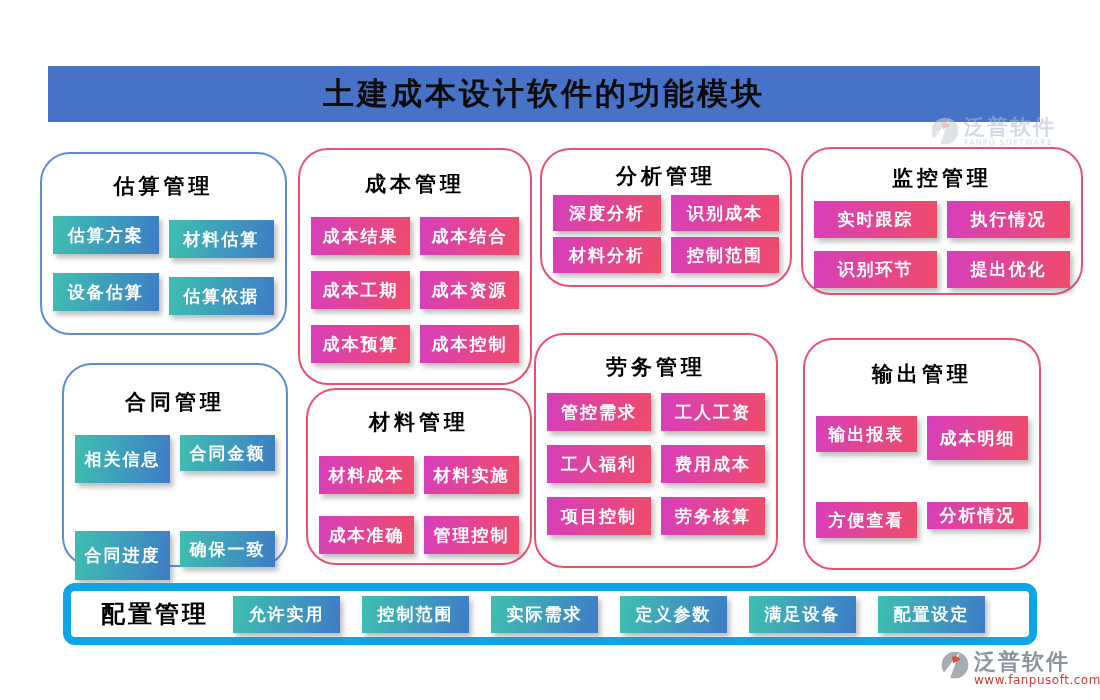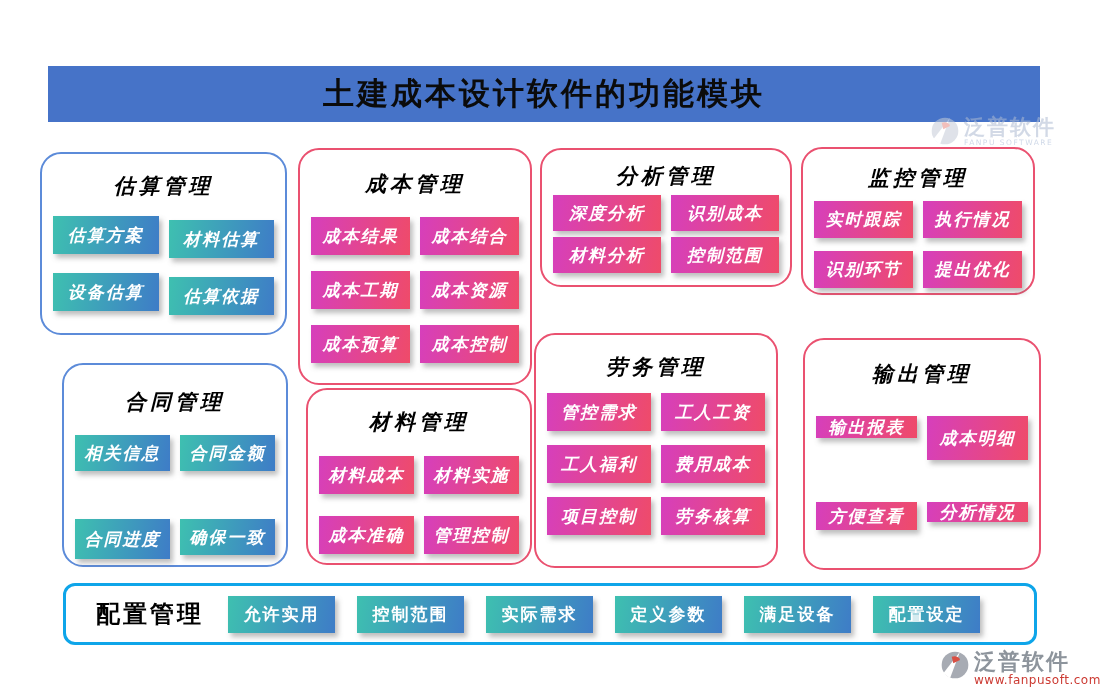--- a/index.html
+++ b/index.html
@@ -10,39 +10,39 @@
   
   .titlebar{
     position:absolute;left:48px;top:66px;width:992px;height:56px;
     background:#4673c8;display:flex;align-items:center;justify-content:center;
   }
   .titlebar .ttext{
     color:#0b0b0b;font-weight:bold;font-size:31px;letter-spacing:3px;
     font-family:"DejaVu Serif","Liberation Serif",serif;
   }
   
-  .card{position:absolute;background:#ffffff;border-radius:21px;box-sizing:border-box;font-style:italic;}
+  .card{position:absolute;background:#ffffff;border-radius:30px;box-sizing:border-box;}
   .card.blue{border:2px solid #5c8bd9;}
   .card.pink{border:2px solid #ea5170;}
   .card-title{
     text-align:center;font-weight:bold;font-size:21px;color:#000;
     letter-spacing:4px;font-family:"DejaVu Serif","Liberation Serif",serif;
   }
   .btn-grid{display:grid;grid-template-columns:1fr 1fr;column-gap:10px;padding:0 11px;}
   .btn{
     height:38px;display:flex;align-items:center;justify-content:center;
     color:#ffffff;font-weight:bold;font-size:17px;letter-spacing:2px;
     box-shadow:3px 4px 5px rgba(110,110,110,.45);cursor:pointer;white-space:nowrap;
   }
   .btn.teal{background:linear-gradient(100deg,#3ec0b0 0%,#3e7cc7 100%);}
   .btn.pinkb{background:linear-gradient(100deg,#d63fbc 0%,#ef4b69 100%);}
   
   .configbar{
     position:absolute;left:63px;top:583px;width:974px;height:62px;box-sizing:border-box;
-    border:3px solid #0ea5e9;border-radius:12px;background:#fff;
+    border:8px solid #0ea5e9;border-radius:12px;background:#fff;
     display:flex;align-items:center;padding:0 0 0 30px;gap:22px;
   }
   .config-label{
     font-weight:bold;font-size:24px;color:#000;letter-spacing:3px;margin-right:2px;
     font-family:"DejaVu Serif","Liberation Serif",serif;white-space:nowrap;
   }
   .configbar .btn{width:107px;height:37px;flex:0 0 auto;}
   
   .watermark{
     position:absolute;left:930px;top:116px;display:flex;align-items:flex-start;gap:4px;opacity:.55;
@@ -103,36 +103,36 @@
   <div class="card pink" style="left:540px;top:148px;width:252px;height:139px">
     <div class="card-title" style="margin-top:12px">分析管理</div>
     <div class="btn-grid" style="margin-top:5px;row-gap:6px;">
       <div class="btn pinkb" style="height:36px">深度分析</div>
       <div class="btn pinkb" style="height:36px">识别成本</div>
       <div class="btn pinkb" style="height:36px">材料分析</div>
       <div class="btn pinkb" style="height:36px">控制范围</div>
     </div>
   </div>
 
-  <div class="card pink" style="left:801px;top:147px;width:234px;height:148px">
+  <div class="card pink" style="left:801px;top:147px;width:282px;height:148px">
     <div class="card-title" style="margin-top:15px">监控管理</div>
     <div class="btn-grid" style="margin-top:9px;row-gap:13px;">
       <div class="btn pinkb" style="height:37px">实时跟踪</div>
       <div class="btn pinkb" style="height:37px">执行情况</div>
       <div class="btn pinkb" style="height:37px">识别环节</div>
       <div class="btn pinkb" style="height:37px">提出优化</div>
     </div>
   </div>
 
   <div class="card blue" style="left:62px;top:363px;width:226px;height:204px">
     <div class="card-title" style="margin-top:23px">合同管理</div>
     <div class="btn-grid" style="margin-top:19px;row-gap:48px;">
-      <div class="btn teal" style="height:36px">相关信息</div>
+      <div class="btn teal" style="height:48px">相关信息</div>
       <div class="btn teal" style="height:36px">合同金额</div>
-      <div class="btn teal" style="height:40px">合同进度</div>
+      <div class="btn teal" style="height:49px">合同进度</div>
       <div class="btn teal" style="height:36px">确保一致</div>
     </div>
   </div>
 
   <div class="card pink" style="left:306px;top:388px;width:226px;height:177px">
     <div class="card-title" style="margin-top:18px">材料管理</div>
     <div class="btn-grid" style="margin-top:20px;row-gap:22px;">
       <div class="btn pinkb">材料成本</div>
       <div class="btn pinkb">材料实施</div>
       <div class="btn pinkb">成本准确</div>
@@ -148,24 +148,24 @@
       <div class="btn pinkb">工人福利</div>
       <div class="btn pinkb">费用成本</div>
       <div class="btn pinkb">项目控制</div>
       <div class="btn pinkb">劳务核算</div>
     </div>
   </div>
 
   <div class="card pink" style="left:803px;top:338px;width:238px;height:232px">
     <div class="card-title" style="margin-top:20px">输出管理</div>
     <div class="btn-grid" style="margin-top:28px;row-gap:42px;">
-      <div class="btn pinkb" style="height:22px">输出报表</div>
+      <div class="btn pinkb" style="height:36px">输出报表</div>
       <div class="btn pinkb" style="height:44px">成本明细</div>
-      <div class="btn pinkb" style="height:28px">方便查看</div>
-      <div class="btn pinkb" style="height:20px">分析情况</div>
+      <div class="btn pinkb" style="height:36px">方便查看</div>
+      <div class="btn pinkb" style="height:27px">分析情况</div>
     </div>
   </div>
 
   <div class="configbar">
     <div class="config-label">配置管理</div>
     <div class="btn teal">允许实用</div>
     <div class="btn teal">控制范围</div>
     <div class="btn teal">实际需求</div>
     <div class="btn teal">定义参数</div>
     <div class="btn teal">满足设备</div>

